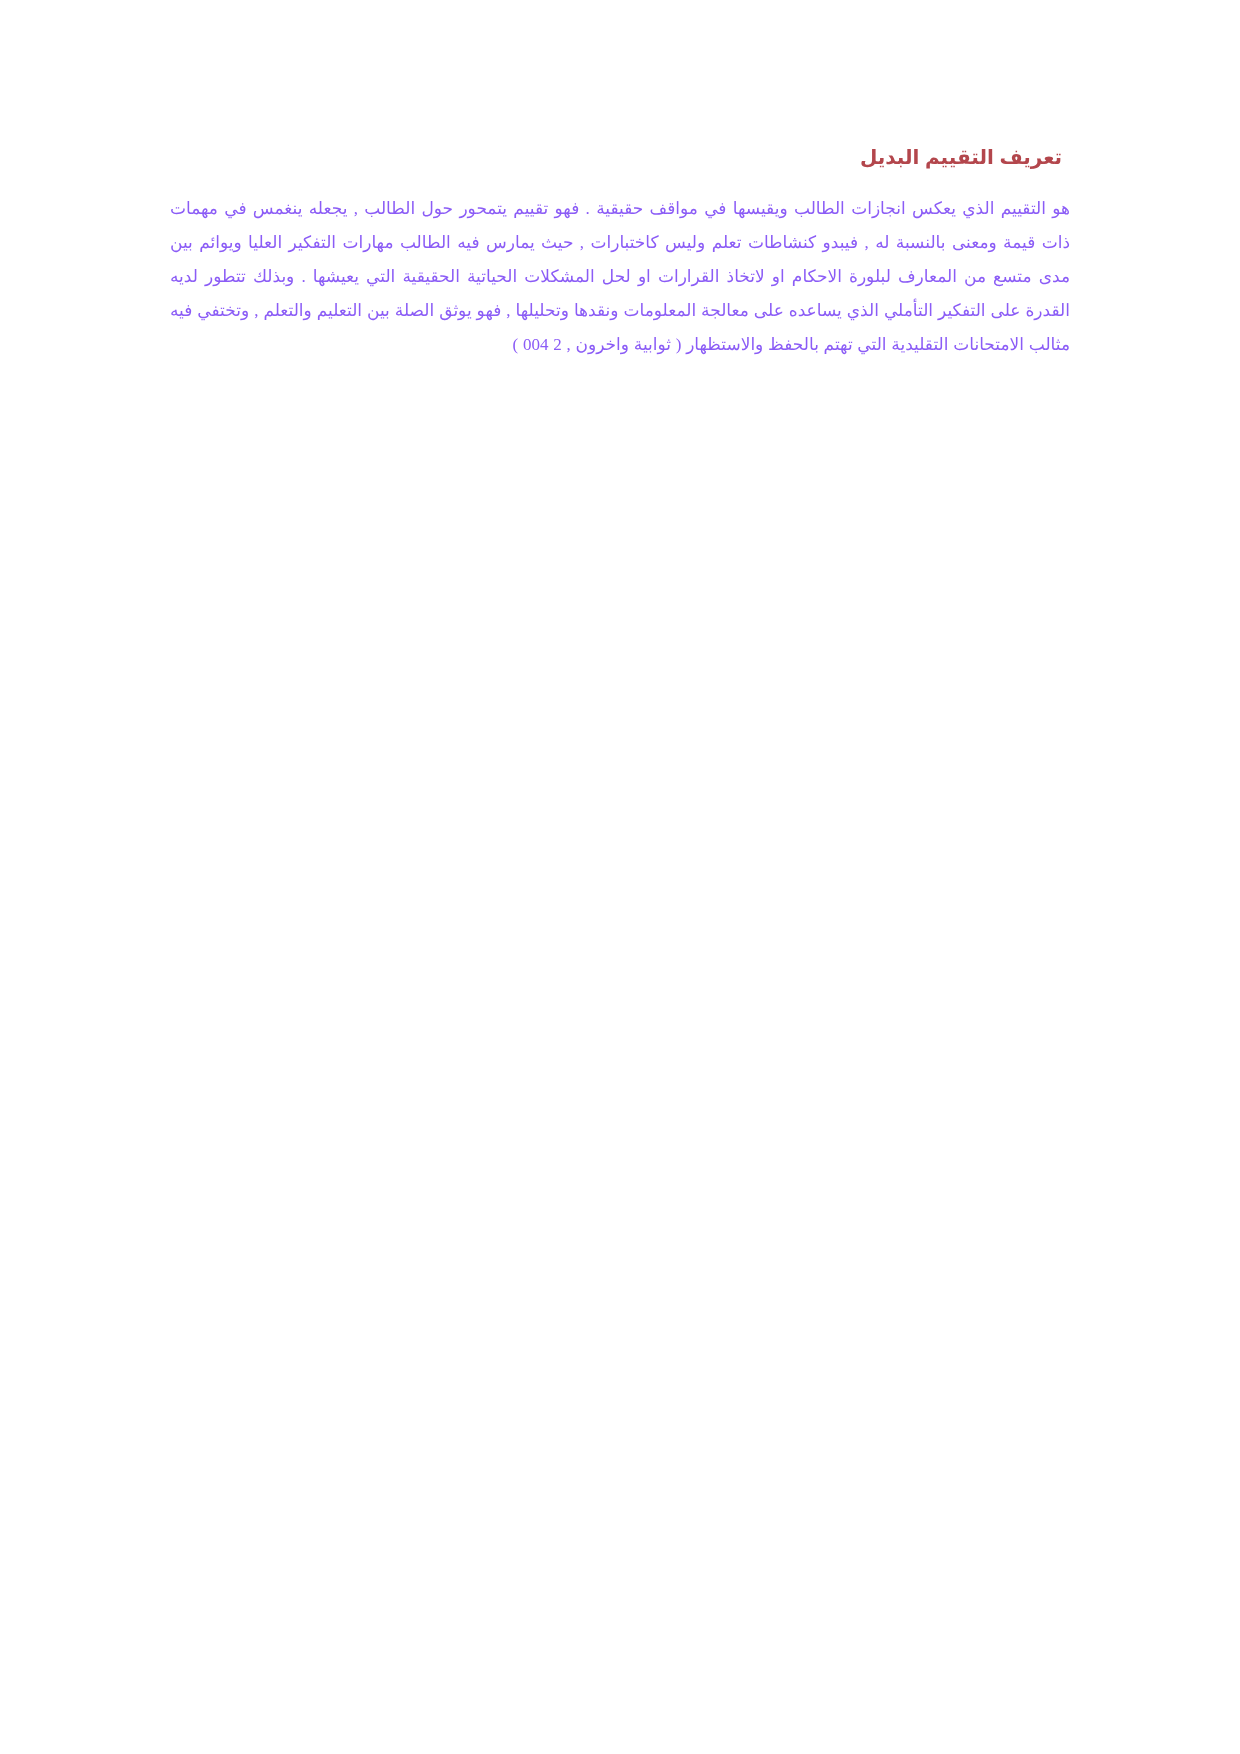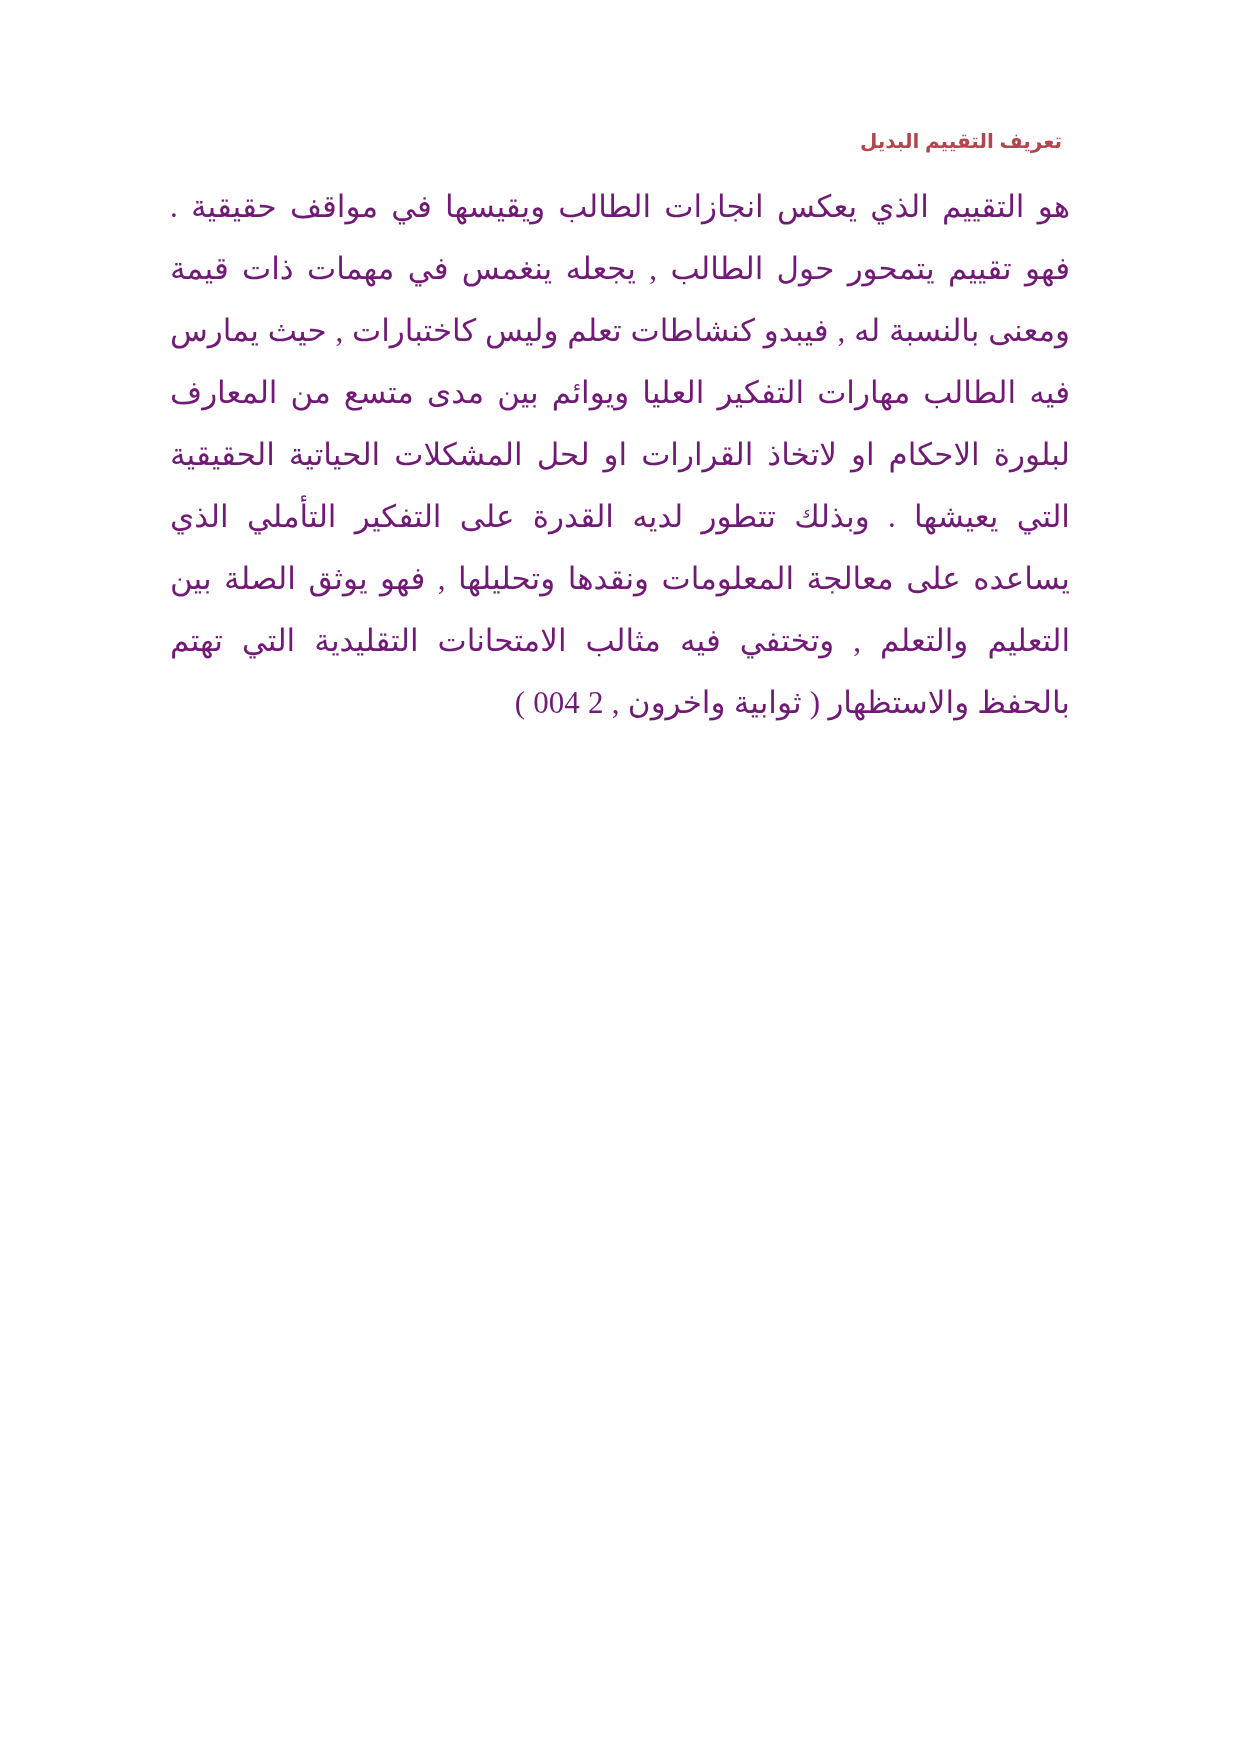--- a/index.html
+++ b/index.html
@@ -6,21 +6,21 @@
   html, body {
     margin: 0;
     padding: 0;
     background: #ffffff;
   }
   .page {
     position: relative;
     width: 1240px;
     height: 1542px;
     background: #ffffff;
-    margin: 0 auto;
+    margin: 16px auto;
     overflow: hidden;
     box-sizing: border-box;
   }
   .content {
     position: absolute;
     top: 128px;
     right: 170px;
     left: 170px;
     direction: rtl;
   }
@@ -29,23 +29,23 @@
     font-weight: bold;
     font-size: 20px;
     line-height: 1.3;
     color: #b3464c;
     text-align: right;
     margin: 0 8px 22px 0;
     letter-spacing: 0.2px;
   }
   .doc-paragraph {
     font-family: "Liberation Serif", "DejaVu Serif", serif;
-    font-size: 31px;
+    font-size: 17px;
     line-height: 2.0;
-    color: #701a75;
+    color: #8b5cf6;
     text-align: justify;
     text-justify: inter-word;
     margin: 0;
     padding: 0;
     direction: rtl;
     word-spacing: 0.5px;
   }
 </style>
 </head>
 <body>

